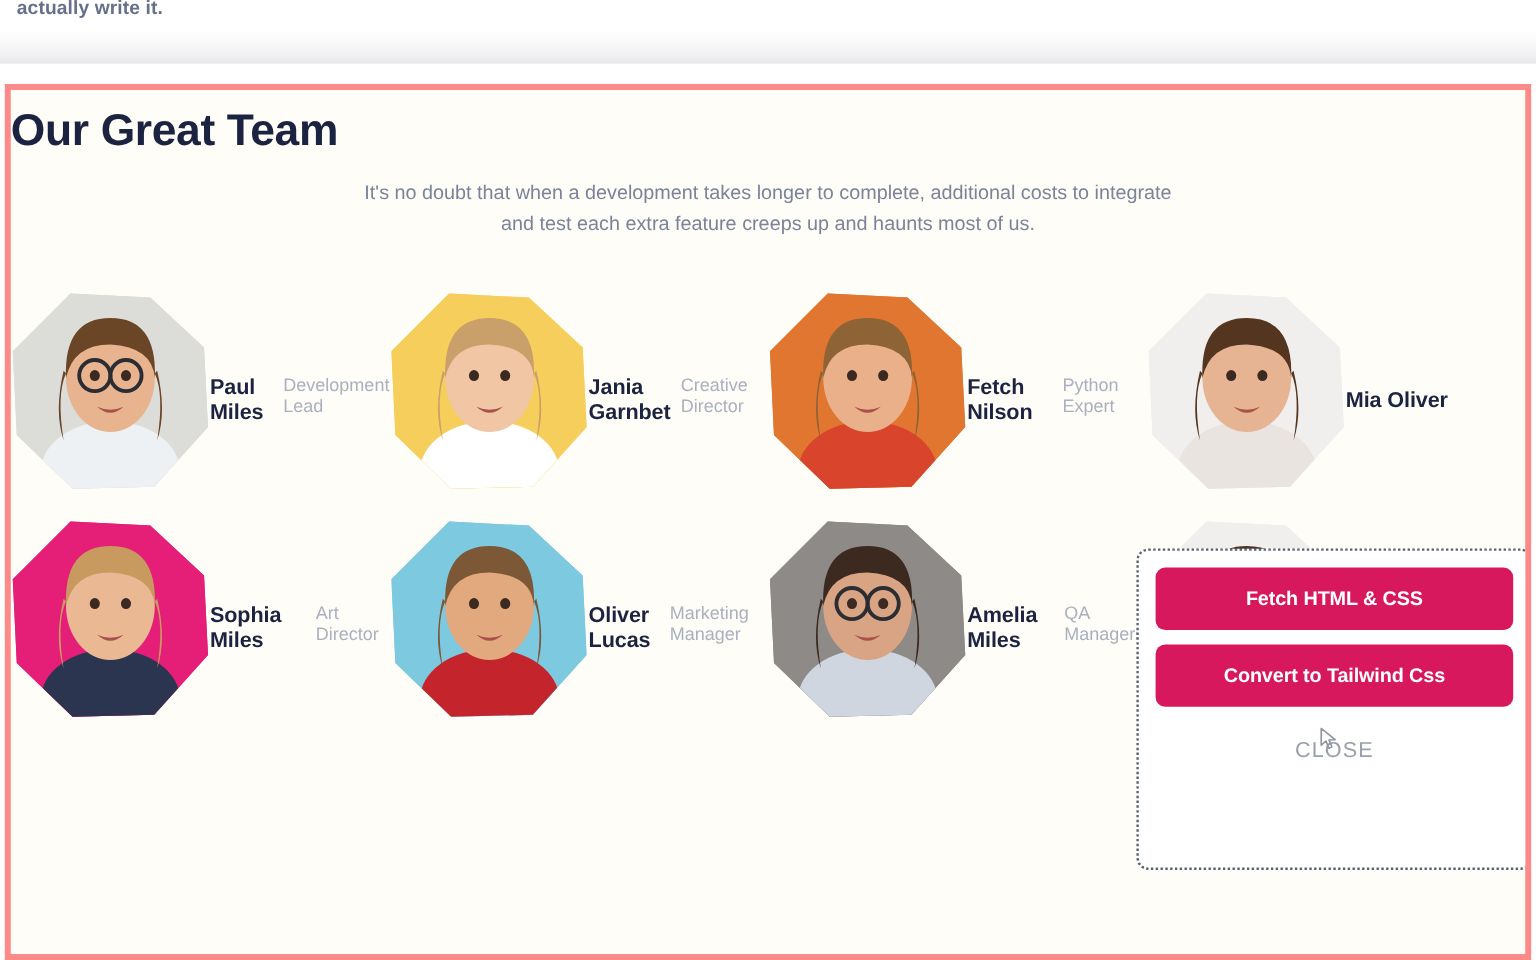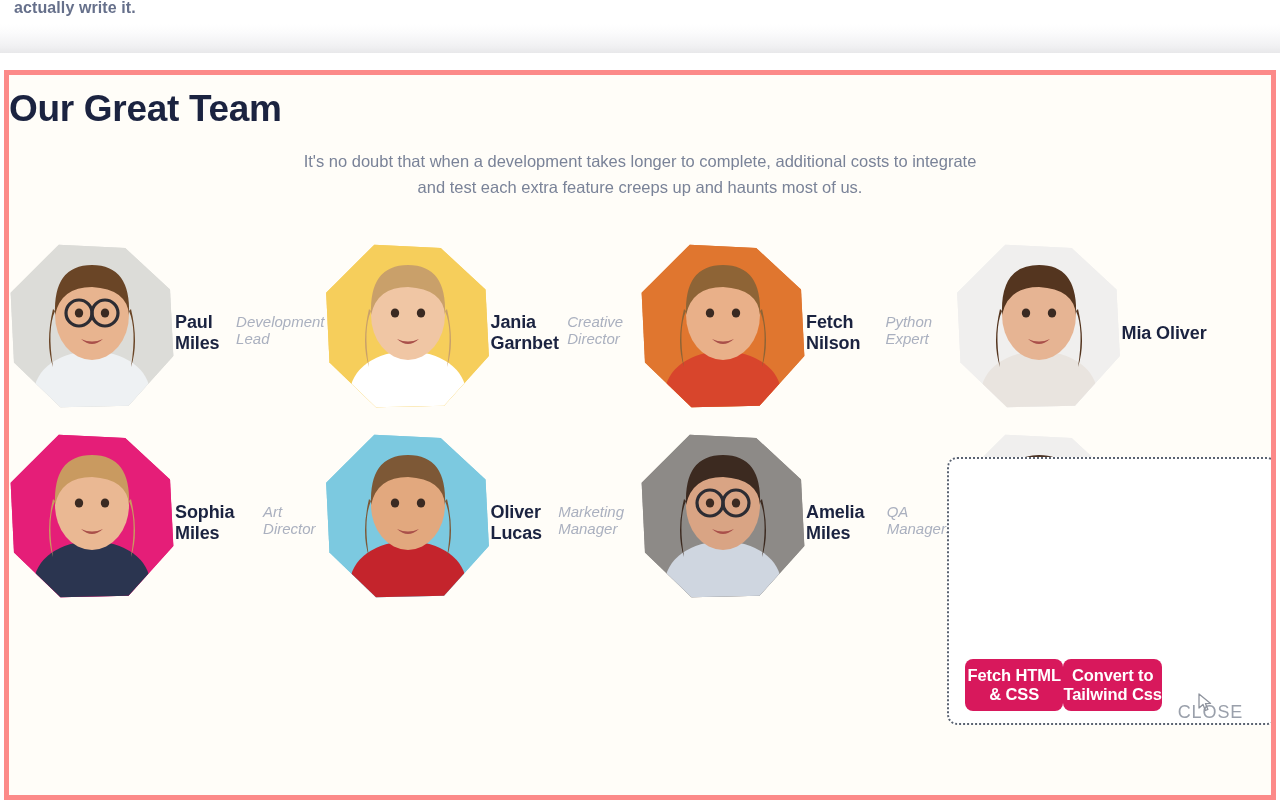--- a/index.html
+++ b/index.html
@@ -72,32 +72,32 @@
   .avatar .bg { position:absolute; inset:0; }
   .avatar svg { position:absolute; inset:0; width:100%; height:100%; display:block; }
 
   .member-name {
     margin-top:14px;
     font-size:18px; font-weight:700; color:#1b2340;
     letter-spacing:-.1px;
   }
   .member-role {
     margin-top:8px;
-    font-size:15px; font-weight:400; color:#aab0bf;font-style:italic;
+    font-size:15px; font-weight:400; color:#aab0bf;
   }
 
   
   #tool-panel {
     position:absolute; left:938px; top:382px;
     width:330px; height:268px;
     background:#ffffff;
     border:2px dotted #5a6270;
     border-radius:10px;
     padding:14px 16px 0 16px;
-    display:flex; flex-direction:row; align-items:flex-end;
+    display:flex; flex-direction:column; align-items:center;
     z-index:40;
   }
   .panel-btn {
     width:298px; height:52px;
     background:#d8185c;
     color:#ffffff;
     border:none; border-radius:8px;
     font-family:"Liberation Sans", sans-serif;
     font-size:16.5px; font-weight:700;
     letter-spacing:-.1px;

